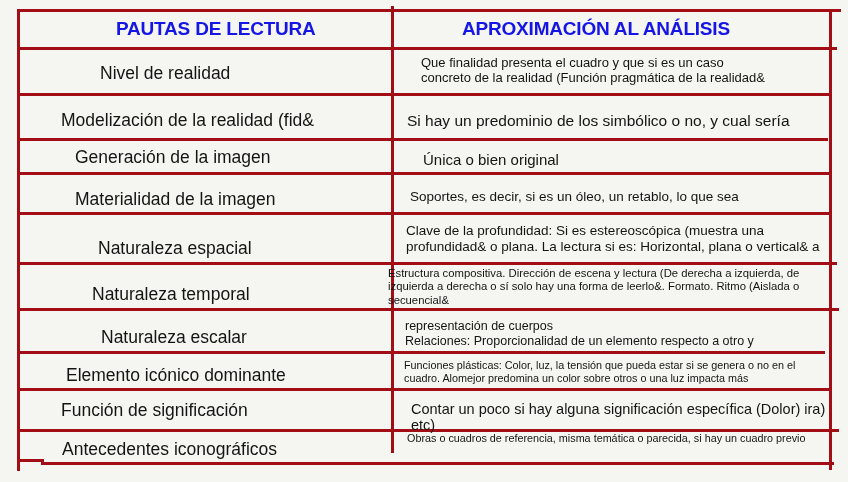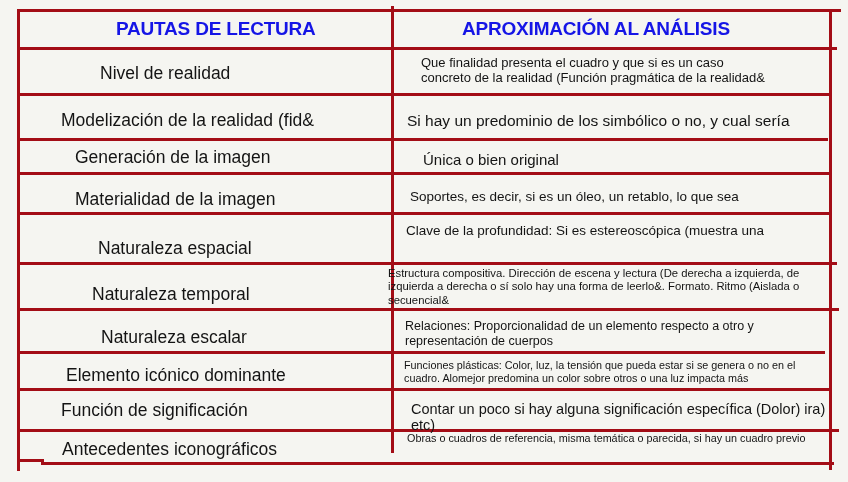--- a/index.html
+++ b/index.html
@@ -59,33 +59,34 @@
 
 <div class="cell left" style="left:75px; top:147px;">Generación de la imagen</div>
 <div class="cell right" style="left:423px; top:151px; font-size:15px;">Única o bien original</div>
 
 <div class="cell left" style="left:75px; top:189px;">Materialidad de la imagen</div>
 <div class="cell right" style="left:410px; top:189px; font-size:13.5px;">Soportes, es decir, si es un óleo, un retablo, lo que sea</div>
 
 <div class="cell left" style="left:90px; top:238px;margin-left:8px;">Naturaleza espacial</div>
 <div class="cell right" style="left:406px; top:223px; font-size:13.5px;">
   <div>Clave de la profundidad: Si es estereoscópica (muestra una</div>
+  <div>profundidad&amp; o plana. La lectura si es: Horizontal, plana o vertical&amp; a</div>
 </div>
 
 <div class="cell left" style="left:92px; top:284px;">Naturaleza temporal</div>
 <div class="cell right" style="left:388px; top:267px; font-size:11.3px;">
   <div>Estructura compositiva. Dirección de escena y lectura (De derecha a izquierda, de</div>
   <div>izquierda a derecha o sí solo hay una forma de leerlo&amp;. Formato. Ritmo (Aislada o</div>
   <div>secuencial&amp;</div>
 </div>
 
 <div class="cell left" style="left:101px; top:327px;">Naturaleza escalar</div>
 <div class="cell right" style="left:405px; top:319px; font-size:12.5px;">
+  <div>representación de cuerpos</div>
   <div>Relaciones: Proporcionalidad de un elemento respecto a otro y</div>
-  <div>representación de cuerpos</div>
 </div>
 
 <div class="cell left" style="left:66px; top:365px;">Elemento icónico dominante</div>
 <div class="cell right" style="left:404px; top:359px; font-size:10.8px;">
   <div>Funciones plásticas: Color, luz, la tensión que pueda estar si se genera o no en el</div>
   <div>cuadro. Alomejor predomina un color sobre otros o una luz impacta más</div>
 </div>
 
 <div class="cell left" style="left:61px; top:400px;">Función de significación</div>
 <div class="cell right" style="left:411px; top:402px; font-size:14.5px; line-height:1.1;">

